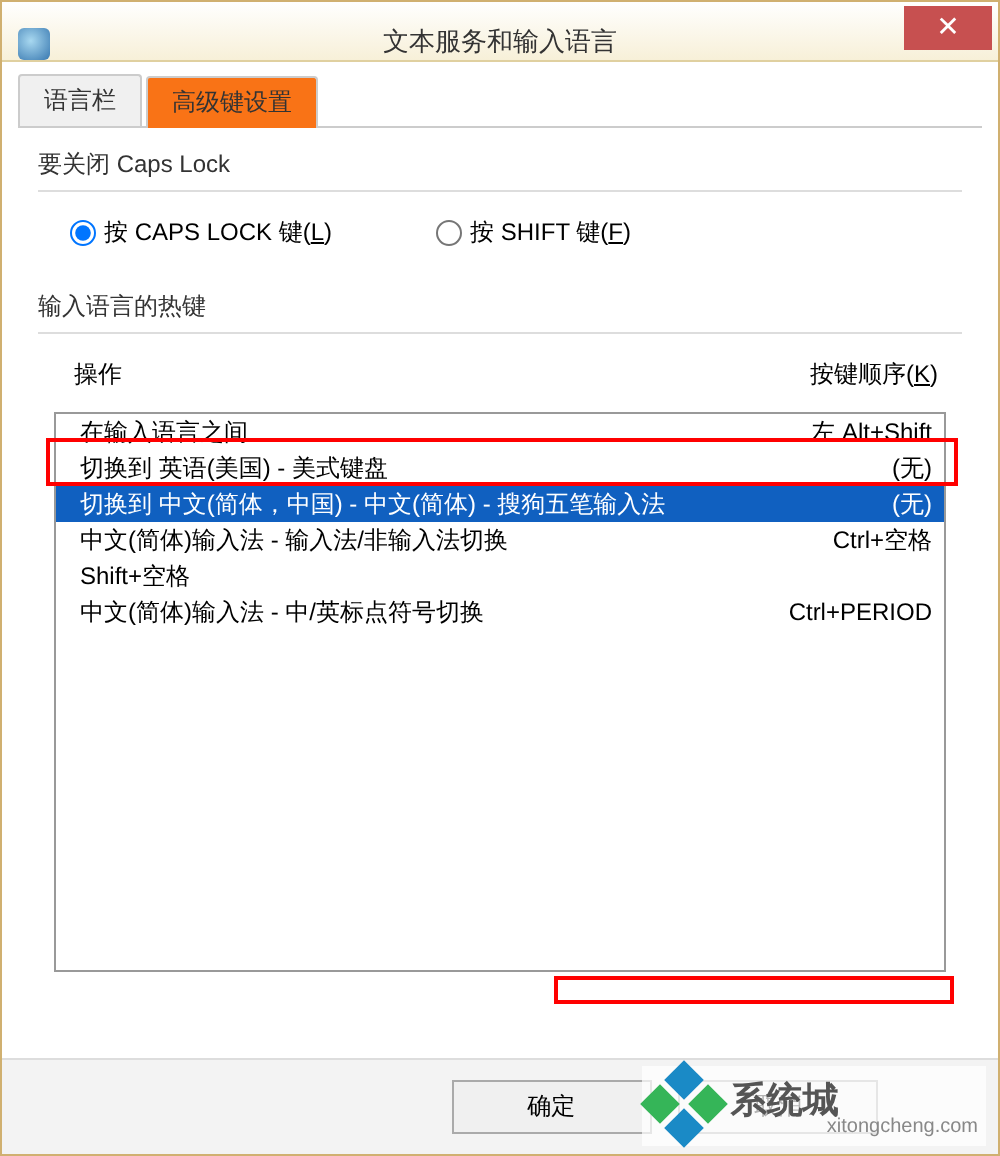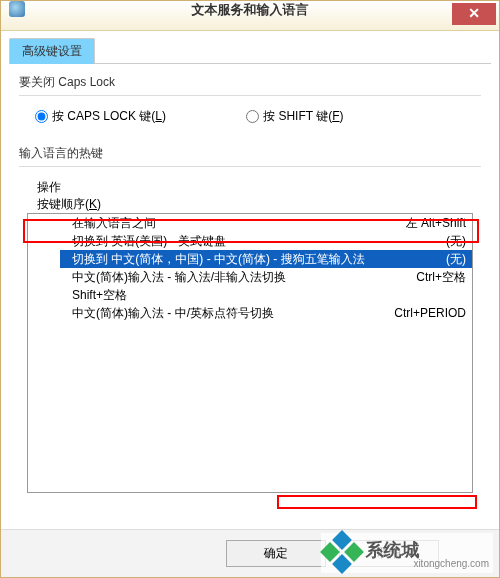--- a/index.html
+++ b/index.html
@@ -18,23 +18,22 @@
     height: 578px;
     background: #fff;
     border: 1px solid #d0b070;
     position: relative;
   }
   .titlebar {
     height: 30px;
     background: linear-gradient(#fff, #f7f0d8);
     border-bottom: 1px solid #e0d0a0;
     display: flex;
-    align-items: flex-start;
-    position: relative;
-    font-weight: bold;
+    align-items: flex-end;
+    position: relative;
   }
   .titlebar .icon {
     width: 16px; height: 16px;
     margin-left: 8px;
     background: radial-gradient(circle at 40% 40%, #a8d8f0, #3878b0);
     border-radius: 3px;
   }
   .titlebar .title {
     position: absolute;
     left: 0; right: 0;
@@ -62,65 +61,63 @@
   .tab {
     padding: 4px 12px;
     border: 1px solid #ccc;
     border-bottom: none;
     background: #f0f0f0;
     margin-right: 2px;
     border-radius: 2px 2px 0 0;
     color: #333;
   }
   .tab.active {
-    background: #7dd3fc;
+    background: #f97316;
     position: relative;
     top: 1px;
   }
   .content {
     padding: 10px 18px;
   }
   .group {
     margin-bottom: 12px;
   }
   .group-label {
     color: #333;
     margin-bottom: 4px;
   }
   .group-box {
     border-top: 1px solid #ddd;
     padding: 8px 8px 4px 8px;
   }
   .radio-row {
     display: flex;
-    gap: 80px;
+    gap: 52px;
     padding: 4px 8px;
     align-items: flex-end;
   }
   .radio {
     display: flex;
     align-items: center;
     gap: 4px;
   }
   .radio input { margin: 0; }
   .u { text-decoration: underline; }
   .list-header {
     display: flex;
     justify-content: space-between;
     padding: 0 4px 0 10px;
     margin-top: 4px;
-    flex-direction: column;
   }
   .list-box {
     border: 1px solid #999;
     background: #fff;
     height: 280px;
     overflow-y: auto;
-    margin-top: 0;
-    padding-left: 32px;
+    margin-top: 10px;
   }
   .list-row {
     display: flex;
     justify-content: space-between;
     padding: 1px 6px 1px 12px;
     line-height: 16px;
     white-space: nowrap;
   }
   .list-row.selected {
     background: #1060c0;
@@ -188,20 +185,21 @@
 
 <div class="window">
 
   <div class="titlebar">
     <div class="icon"></div>
     <div class="title">文本服务和输入语言</div>
     <div class="close">✕</div>
   </div>
 
   <div class="tabs">
+    <div class="tab">语言栏</div>
     <div class="tab active">高级键设置</div>
   </div>
 
   <div class="content">
 
     <div class="group">
       <div class="group-label">要关闭 Caps Lock</div>
       <div class="group-box">
         <div class="radio-row">
           <label class="radio">

